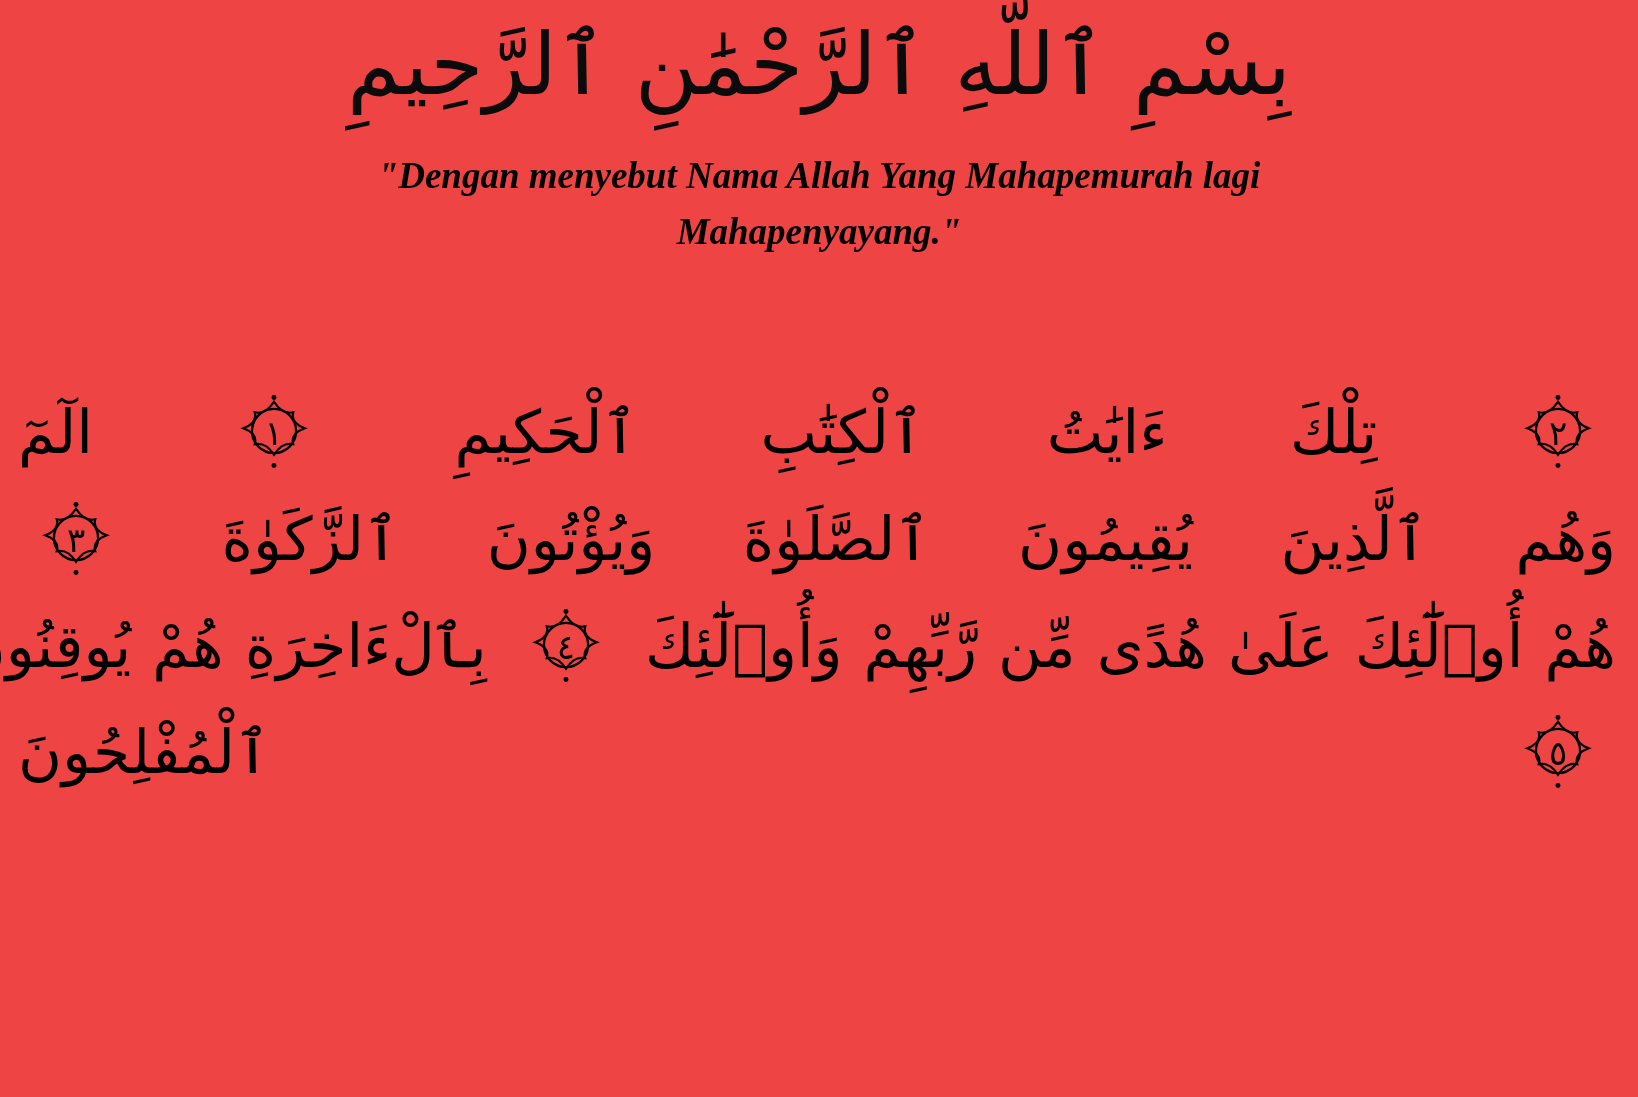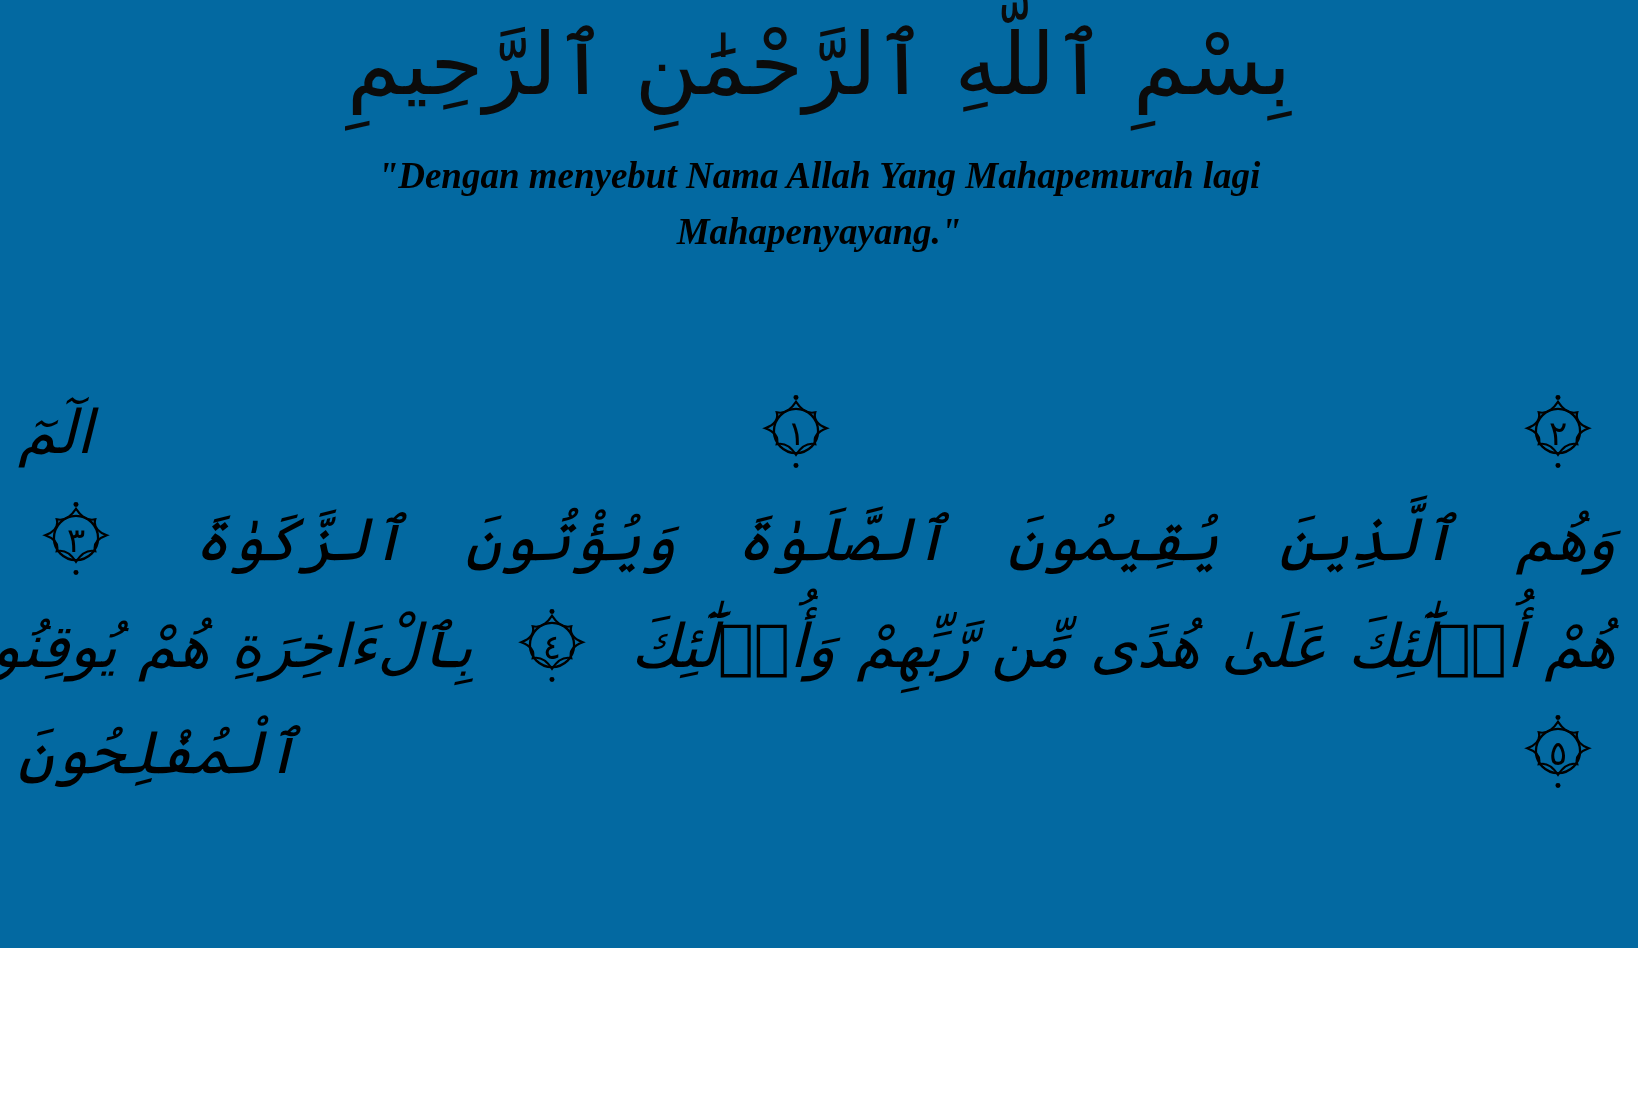--- a/index.html
+++ b/index.html
@@ -10,22 +10,22 @@
   body {
     width: 1638px;
     height: 1097px;
     overflow: hidden;
     font-family: "DejaVu Sans", sans-serif;
     color: #000000;
   }
   .page {
     position: relative;
     width: 1638px;
-    height: 948px;
-    background: #0369a1;
+    height: 1097px;
+    background: #ef4444;
   }
 
   
   .basmalah {
     width: 100%;
     text-align: center;
     padding-top: 6px;
     direction: rtl;
   }
   .basmalah-text {
@@ -62,21 +62,20 @@
     line-height: 1.78;
     color: #000000;
     word-spacing: 2px;
   }
   .aya-line {
     display: block;
     white-space: nowrap;
   }
   .aya-text {
     display: inline;
-    font-style: italic;
   }
 
   
   .ayah-marker {
     display: inline-block;
     position: relative;
     width: 96px;
     height: 96px;
     vertical-align: -26px;
     margin: 0 10px;
@@ -123,20 +122,21 @@
     <div class="aya-line line-1">
       <span class="ayah-marker">
         <svg viewBox="0 0 100 100" xmlns="http://www.w3.org/2000/svg">
           <path d="M50 6 C56 16 62 20 70 18 C68 26 72 32 82 36 C72 40 68 46 70 54 C62 52 56 56 50 66 C44 56 38 52 30 54 C32 46 28 40 18 36 C28 32 32 26 30 18 C38 20 44 16 50 6 Z" fill="none" stroke="#000" stroke-width="2.4" transform="translate(0,14) scale(1,0.92)"></path>
           <circle cx="50" cy="50" r="23" fill="none" stroke="#000" stroke-width="2.4"></circle>
           <circle cx="50" cy="15" r="2.6" fill="#000"></circle>
           <circle cx="50" cy="86" r="2.6" fill="#000"></circle>
         </svg>
         <span class="num">٢</span>
       </span>
+      <span class="aya-text">تِلْكَ ءَايَٰتُ ٱلْكِتَٰبِ ٱلْحَكِيمِ</span>
       <span class="ayah-marker">
         <svg viewBox="0 0 100 100" xmlns="http://www.w3.org/2000/svg">
           <path d="M50 6 C56 16 62 20 70 18 C68 26 72 32 82 36 C72 40 68 46 70 54 C62 52 56 56 50 66 C44 56 38 52 30 54 C32 46 28 40 18 36 C28 32 32 26 30 18 C38 20 44 16 50 6 Z" fill="none" stroke="#000" stroke-width="2.4" transform="translate(0,14) scale(1,0.92)"></path>
           <circle cx="50" cy="50" r="23" fill="none" stroke="#000" stroke-width="2.4"></circle>
           <circle cx="50" cy="15" r="2.6" fill="#000"></circle>
           <circle cx="50" cy="86" r="2.6" fill="#000"></circle>
         </svg>
         <span class="num">١</span>
       </span>
       <span class="aya-text">الٓمٓ</span>

